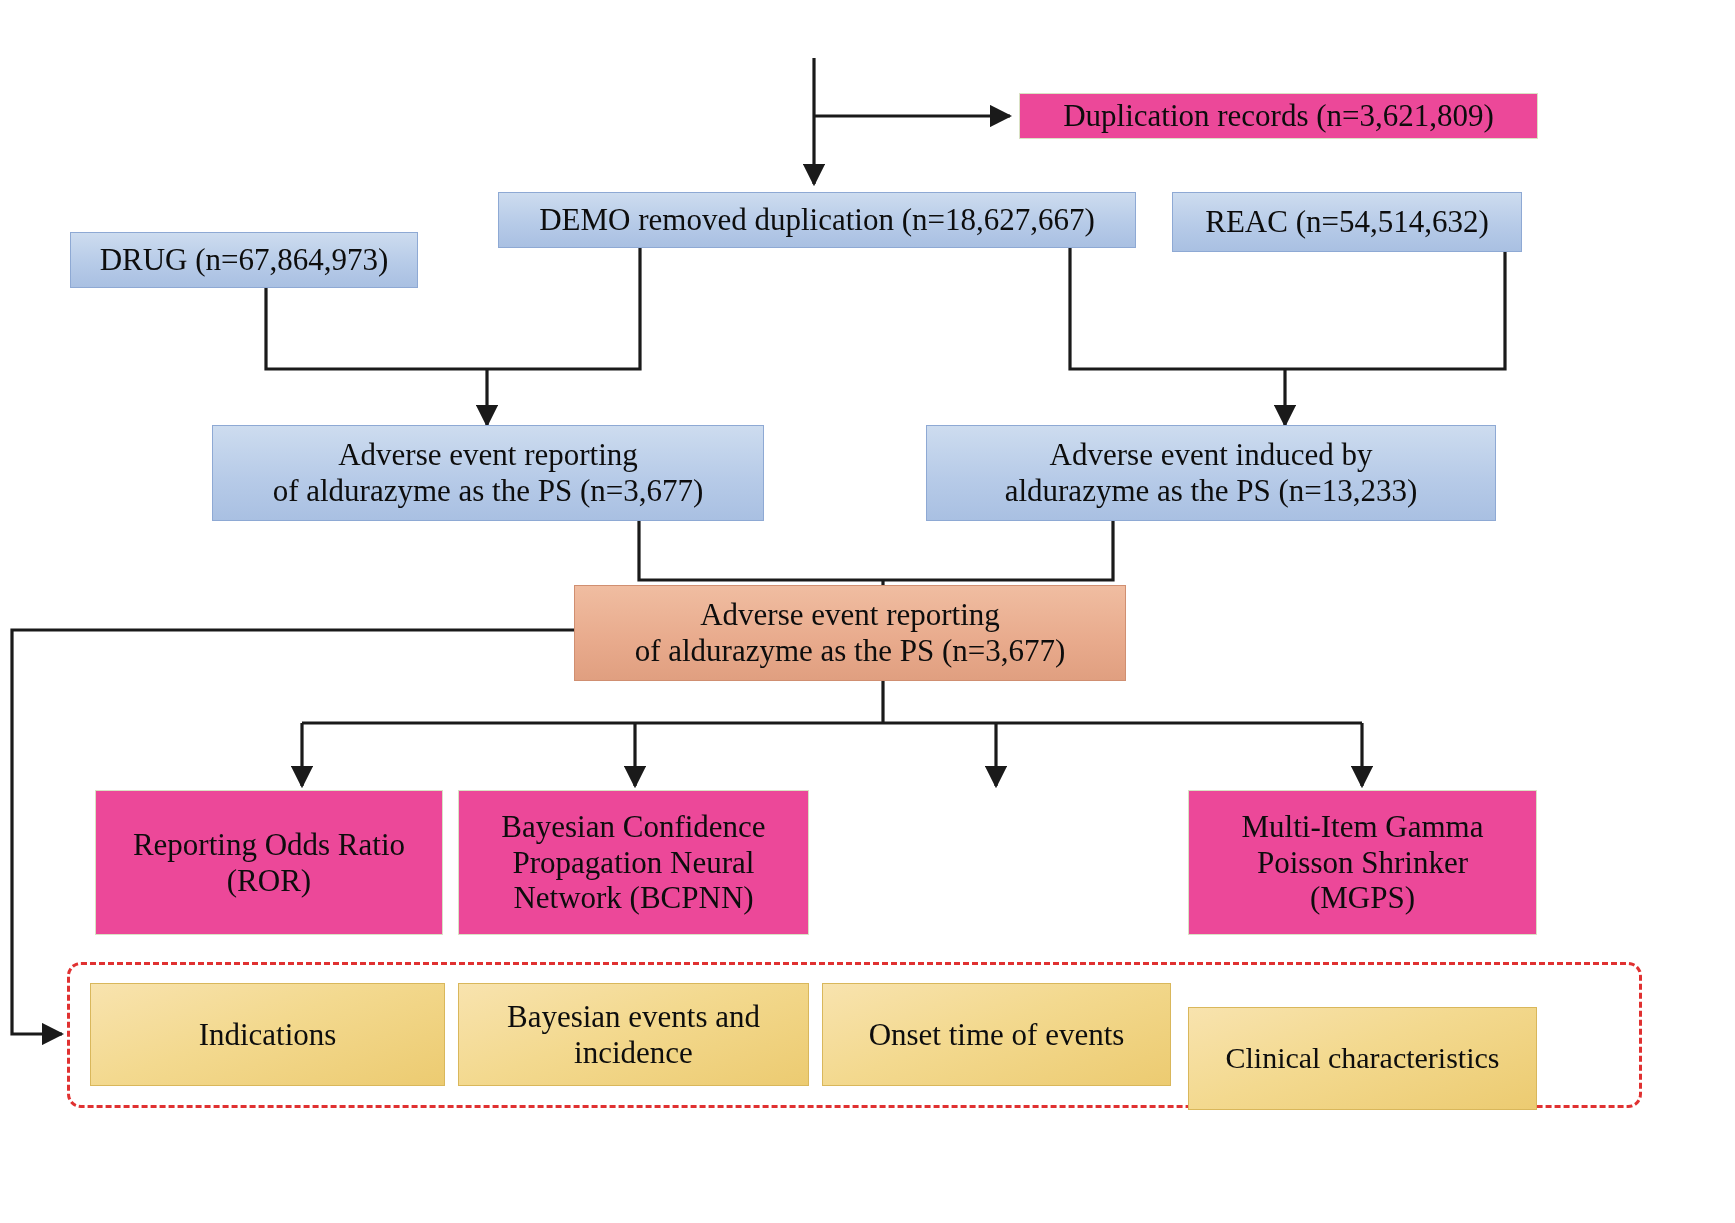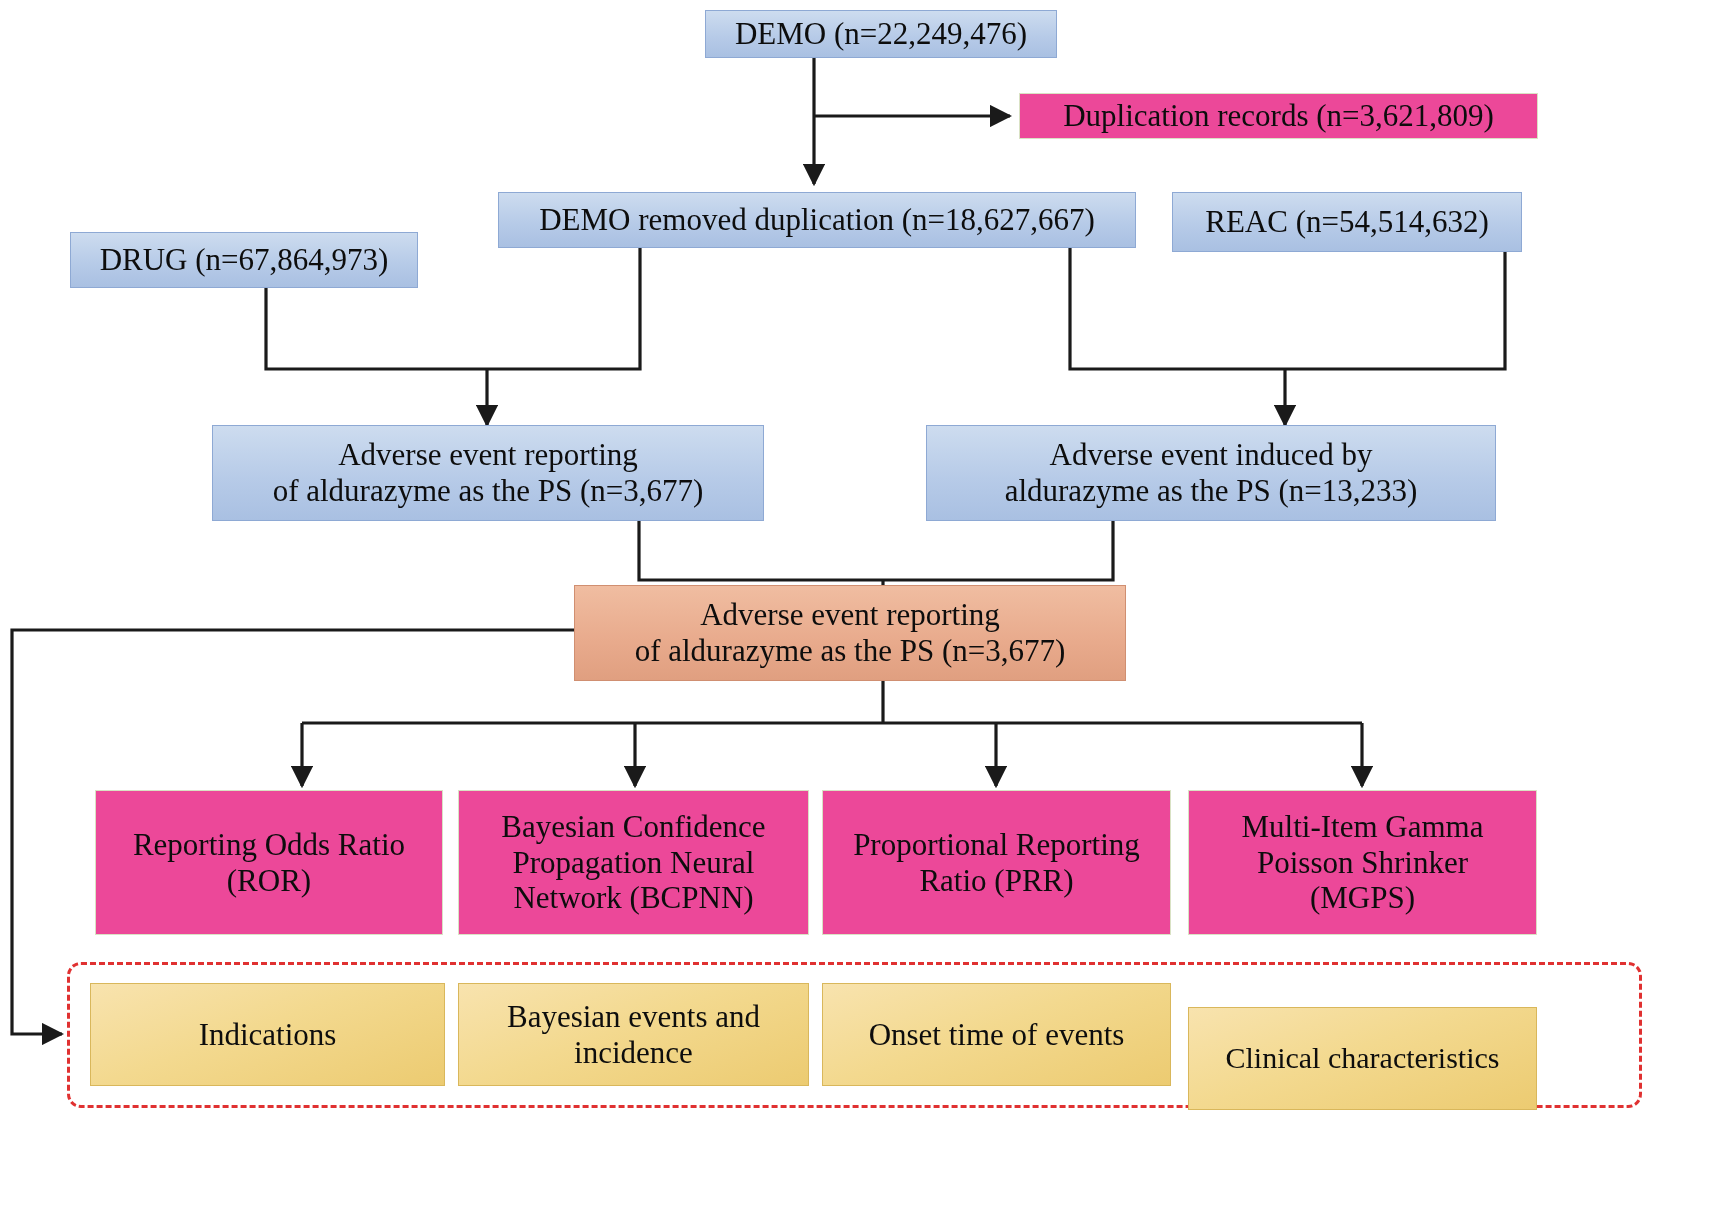--- a/index.html
+++ b/index.html
@@ -94,21 +94,20 @@
       <path d="M 302 723 L 1362 723"></path>
       <path d="M 302 723 L 302 786" marker-end="url(#arrowhead)"></path>
       <path d="M 635 723 L 635 786" marker-end="url(#arrowhead)"></path>
       <path d="M 996 723 L 996 786" marker-end="url(#arrowhead)"></path>
       <path d="M 1362 723 L 1362 786" marker-end="url(#arrowhead)"></path>
 
       <path d="M 640 630 L 12 630 L 12 1034 L 62 1034" marker-end="url(#arrowhead)"></path>
     </g>
   </svg>
 
-  <div class="node blue" style="left:705px; top:10px; width:352px; height:48px; font-size:31px;">DEMO (n=22,249,476)</div>
 
   <div class="node green" style="left:1019px; top:93px; width:519px; height:46px; font-size:31px;">Duplication records (n=3,621,809)</div>
 
   <div class="node blue" style="left:70px; top:192px; width:348px; height:56px; font-size:31px;margin-top:40px;">DRUG (n=67,864,973)</div>
 
   <div class="node blue" style="left:498px; top:192px; width:638px; height:56px; font-size:31px;">DEMO removed duplication (n=18,627,667)</div>
 
   <div class="node blue" style="left:1172px; top:192px; width:350px; height:60px; font-size:31px;">REAC (n=54,514,632)</div>
 
   <div class="node blue" style="left:212px; top:425px; width:552px; height:96px; font-size:31px;">Adverse event reporting
@@ -120,22 +119,20 @@
   <div class="node orange" style="left:574px; top:585px; width:552px; height:96px; font-size:31px;">Adverse event reporting
 of aldurazyme as the PS (n=3,677)</div>
 
   <div class="node green" style="left:458px; top:790px; width:351px; height:145px; font-size:31px;">Bayesian Confidence
 Propagation Neural
 Network (BCPNN)</div>
 
   <div class="node green" style="left:95px; top:790px; width:348px; height:145px; font-size:31px;">Reporting Odds Ratio
 (ROR)</div>
 
-  <div class="node green" style="left:822px; top:790px; width:349px; height:145px; font-size:31px;">Proportional Reporting
-Ratio (PRR)</div>
 
   <div class="node green" style="left:1188px; top:790px; width:349px; height:145px; font-size:31px;">Multi-Item Gamma
 Poisson Shrinker
 (MGPS)</div>
 
   <div class="dashed-region" style="left:67px; top:962px; width:1575px; height:146px;"></div>
 
   <div class="node yellow" style="left:90px; top:983px; width:355px; height:103px; font-size:31px;">Indications</div>
 
   <div class="node yellow" style="left:458px; top:983px; width:351px; height:103px; font-size:31px;">Bayesian events and

